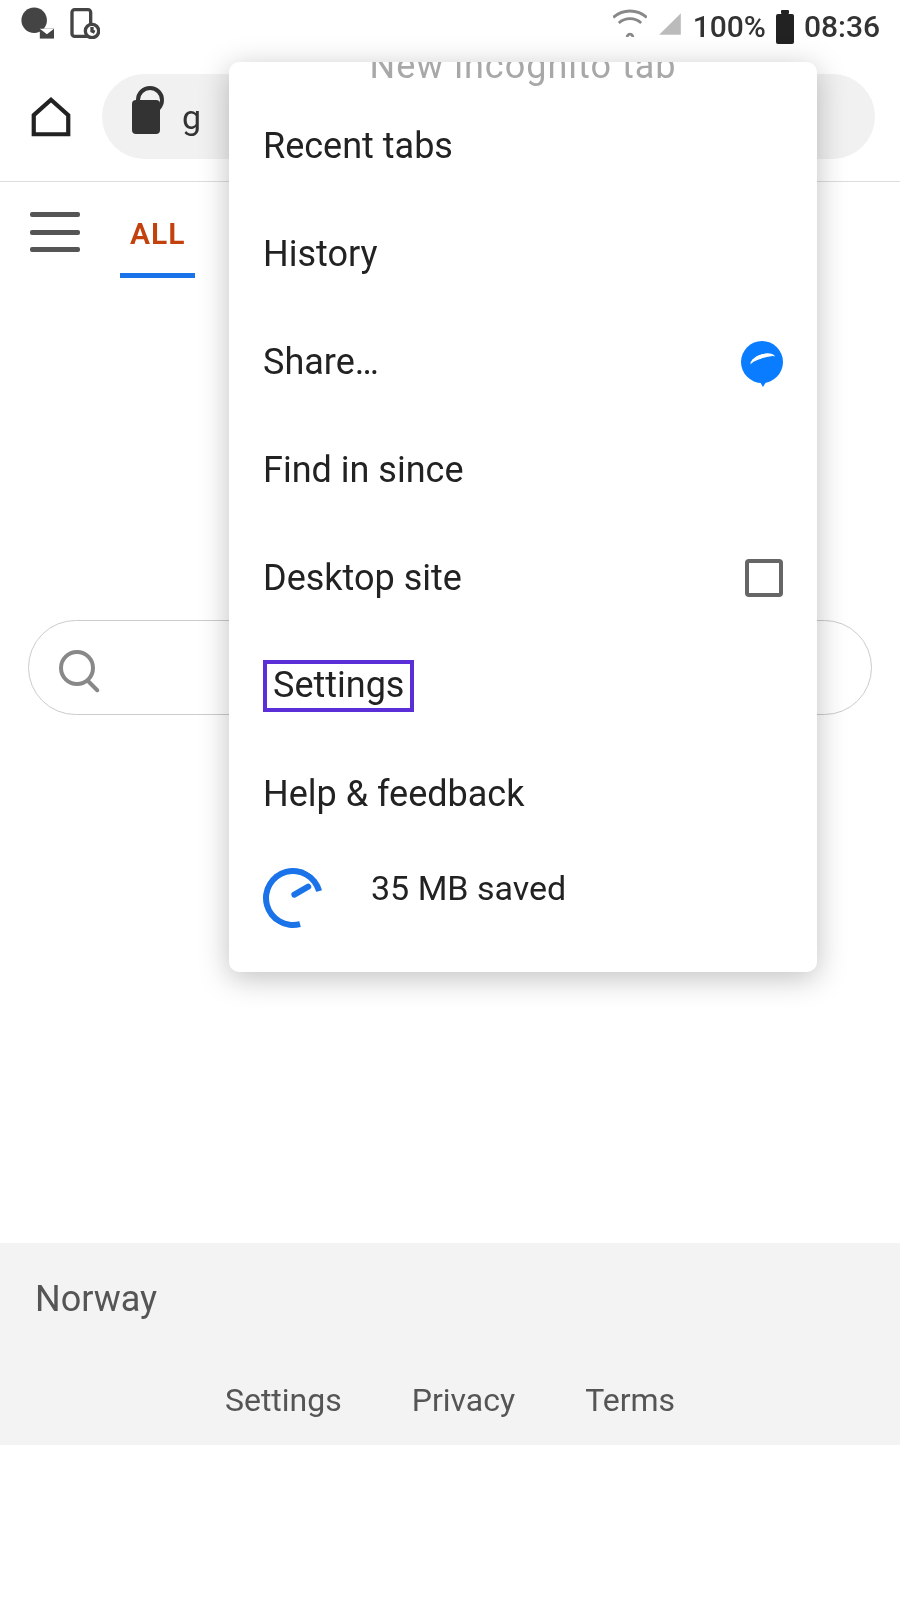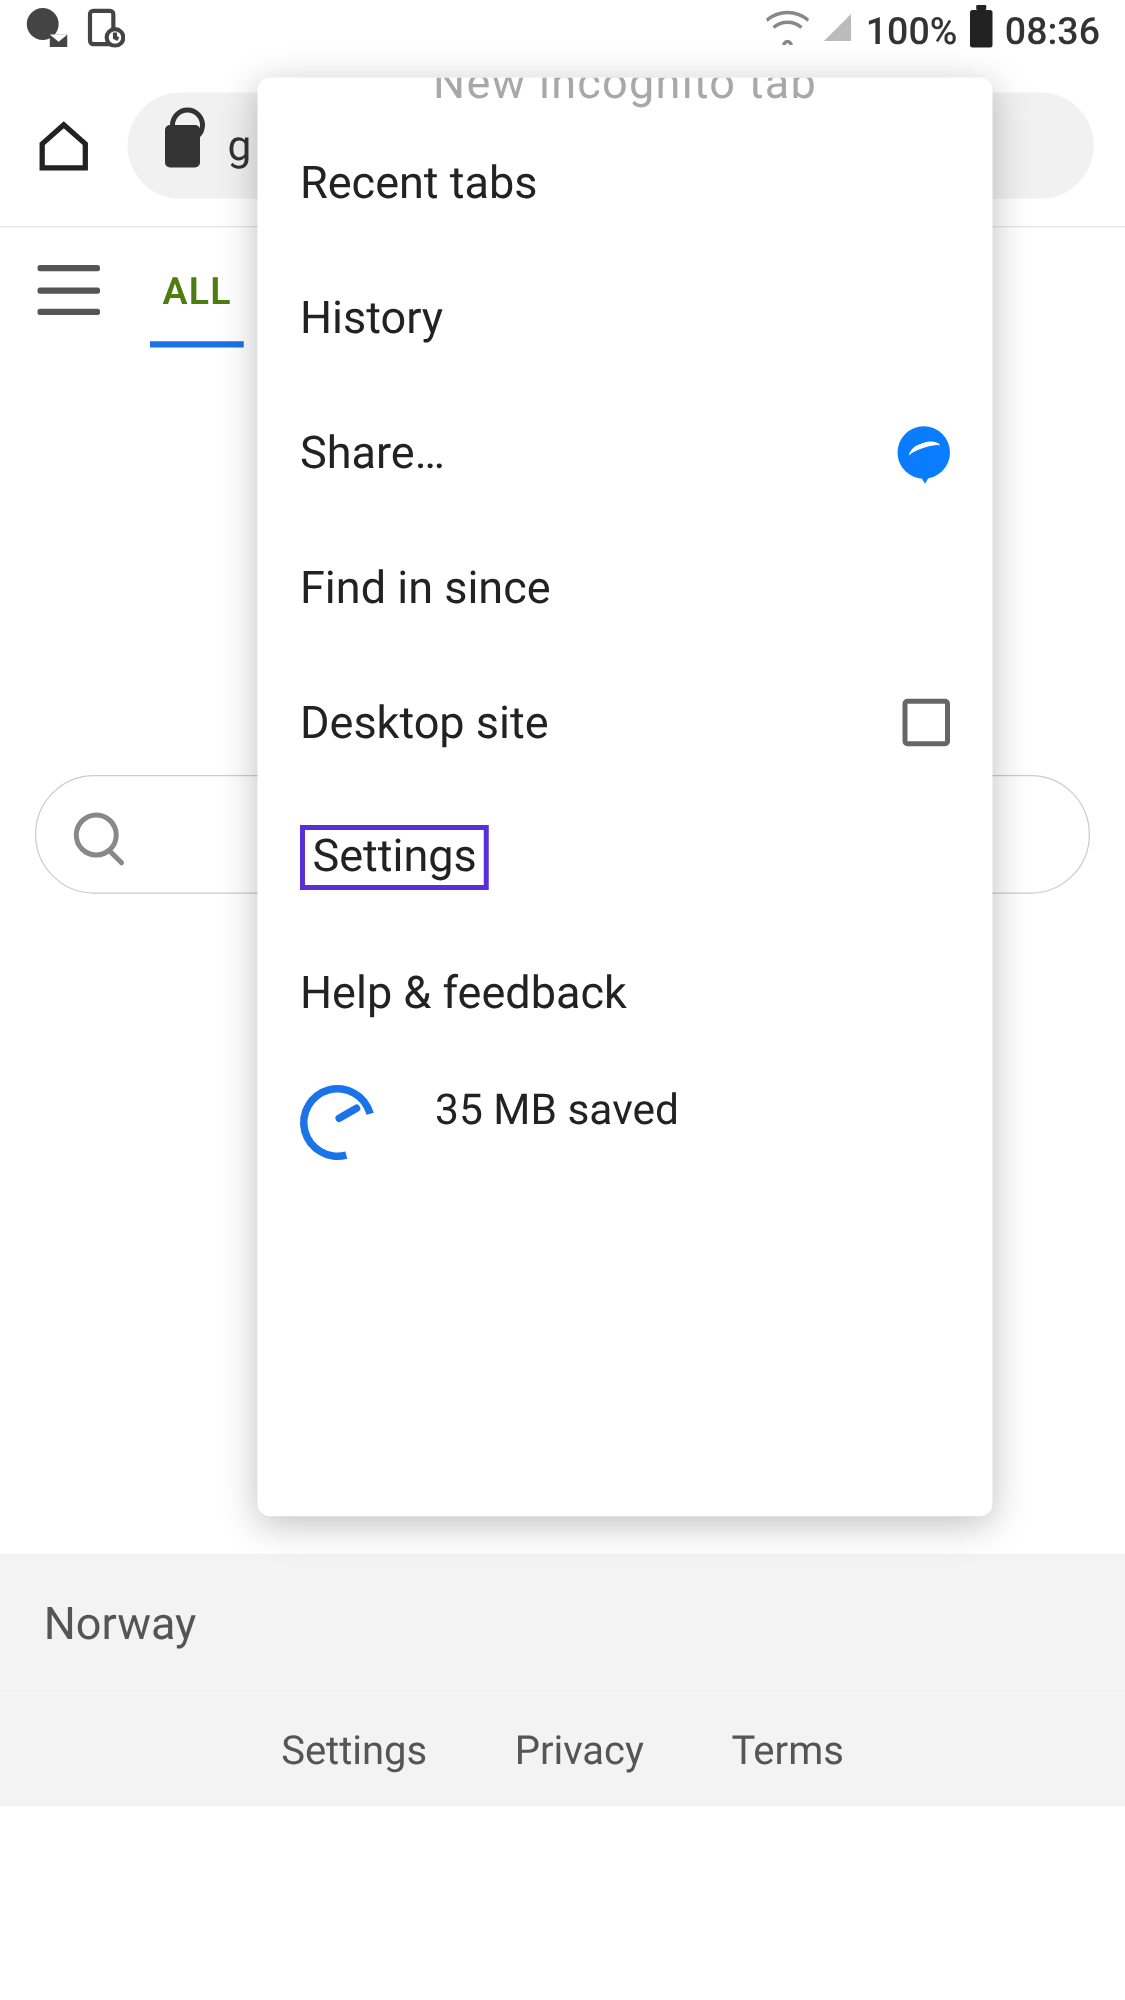--- a/index.html
+++ b/index.html
@@ -15,21 +15,21 @@
   .status-bar {
     height: 52px;
     display: flex;
     align-items: center;
     padding: 0 20px;
     font-size: 30px;
     color: #333;
     background: #fff;
   }
   .status-left { display:flex; gap:14px; align-items:center; }
-  .status-right { margin-left:auto; display:flex; gap:10px; align-items:flex-start; font-weight:500;}
+  .status-right { margin-left:auto; display:flex; gap:10px; align-items:flex-end; font-weight:500;}
   .wifi-icon, .signal-icon, .battery-icon { display:inline-block; }
   .battery-icon { width:18px; height:30px; background:#222; border-radius:2px; position:relative;}
   .battery-icon::before{content:"";position:absolute;top:-4px;left:5px;width:8px;height:4px;background:#222;border-radius:1px;}
   
   .browser-bar {
     height: 130px;
     display:flex;
     align-items:center;
     padding: 0 25px;
     gap:25px;
@@ -57,21 +57,21 @@
     height:100px;
     display:flex;
     align-items:center;
     padding:0 30px;
     gap:40px;
     background:#fff;
   }
   .hamburger { width:50px; height:40px; display:flex; flex-direction:column; justify-content:space-between;}
   .hamburger span{height:5px;background:#555;border-radius:2px;}
   .tab-all {
-    color:#4d7c0f;
+    color:#c2410c;
     font-weight:600;
     font-size:30px;
     letter-spacing:1px;
     padding:30px 10px 22px;
     border-bottom:5px solid #1a73e8;
   }
   
   .bg-search-pill{
     position:absolute;
     top:620px;
@@ -102,23 +102,23 @@
     position:absolute;
     top:1355px; left:0;right:0;height:90px;
     background:#f3f3f3;
     display:flex;align-items:center;justify-content:center;gap:70px;
     font-size:32px;color:#555;
   }
   
   .menu {
     position:absolute;
     top:62px;
-    left:206px;
+    left:229px;
     width:588px;
-    height:1151px;
+    height:910px;
     background:#fff;
     border-radius:10px;
     box-shadow:0 6px 30px rgba(0,0,0,0.25);
     overflow:hidden;
   }
   .menu-inner{padding-top:0;}
   .cut-item{
     color:#a8a8a8;
     font-size:36px;
     text-align:center;

